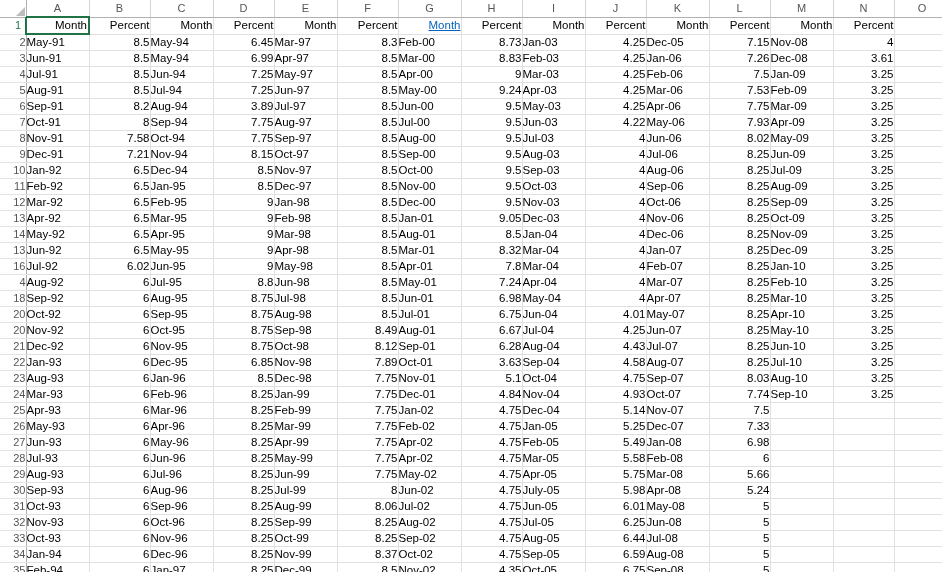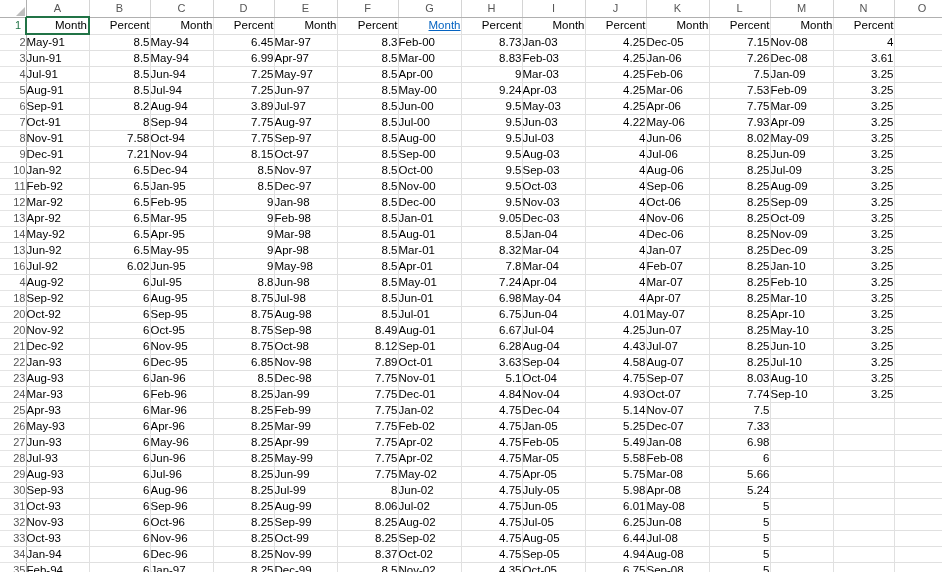--- a/index.html
+++ b/index.html
@@ -765,21 +765,21 @@
           <td class="rowhead">34</td>
           <td class="cell txt">Jan-94</td>
           <td class="cell num">6</td>
           <td class="cell txt">Dec-96</td>
           <td class="cell num">8.25</td>
           <td class="cell txt">Nov-99</td>
           <td class="cell num">8.37</td>
           <td class="cell txt">Oct-02</td>
           <td class="cell num">4.75</td>
           <td class="cell txt">Sep-05</td>
-          <td class="cell num">4.94</td>
+          <td class="cell num">6.59</td>
           <td class="cell txt">Aug-08</td>
           <td class="cell num">5</td>
           <td class="cell txt empty"></td>
           <td class="cell txt empty"></td>
           <td class="cell txt empty"></td>
         </tr>
         <tr class="datarow-35">
           <td class="rowhead">35</td>
           <td class="cell txt">Feb-94</td>
           <td class="cell num">6</td>

